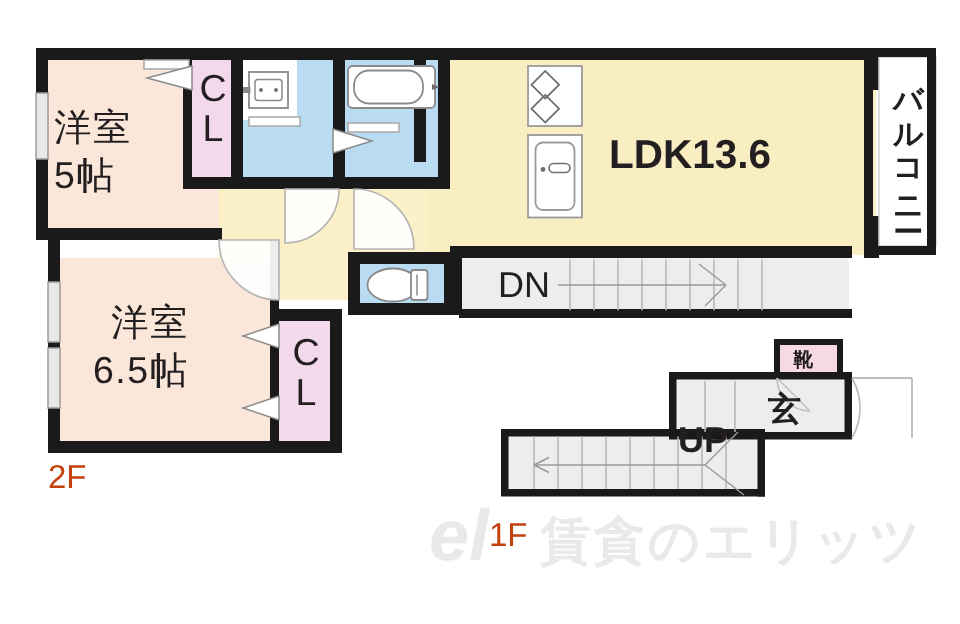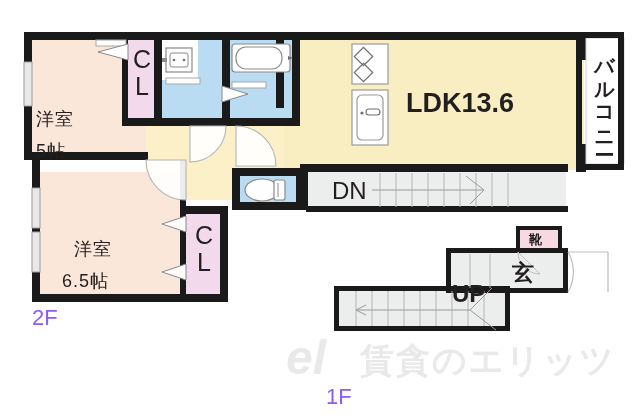--- a/index.html
+++ b/index.html
@@ -3,26 +3,26 @@
 <meta charset="utf-8">
 <title>Floor Plan</title>
 <style>
   html,body{margin:0;padding:0;background:#ffffff;}
   body{
     width:640px;height:416px;position:relative;overflow:hidden;
     font-family:"Liberation Sans","DejaVu Sans",sans-serif;
   }
   #plan{position:absolute;left:0;top:0;width:640px;height:416px;}
   .lbl{position:absolute;white-space:nowrap;color:#231f20;}
-  .lbl-room{font-size:18px;font-weight:500;letter-spacing:1px;margin-top:39px;}
+  .lbl-room{font-size:25px;font-weight:500;letter-spacing:1px;}
   .lbl-ldk{font-size:27px;font-weight:700;letter-spacing:0px;}
   .lbl-cl{font-size:25px;font-weight:500;line-height:27px;text-align:center;}
   .lbl-dn{font-size:24px;font-weight:400;}
   .lbl-up{font-size:24px;font-weight:600;}
-  .lbl-floor{font-size:22px;font-weight:500;color:#8b5cf6;}
+  .lbl-floor{font-size:22px;font-weight:500;color:#c2410c;}
   .lbl-genkan{font-size:22px;font-weight:600;}
   .lbl-kutsu{font-size:13px;font-weight:600;}
   .lbl-balcony{font-size:20px;font-weight:600;letter-spacing:2px;
     writing-mode:vertical-rl;text-orientation:upright;}
   .wm{position:absolute;color:#e9e9e9;font-weight:700;}
 </style>
 </head>
 <body>
 
 <svg id="plan" viewBox="0 0 640 416">
@@ -247,13 +247,13 @@
 
 <div class="lbl lbl-balcony" style="left:592px;top:44px;">バルコニー</div>
 
 <div class="lbl lbl-dn" style="left:332px;top:177px;">DN</div>
 <div class="lbl lbl-up" style="left:452px;top:280px;">UP</div>
 
 <div class="lbl lbl-genkan" style="left:512px;top:258px;">玄</div>
 <div class="lbl lbl-kutsu" style="left:529px;top:231px;">靴</div>
 
 <div class="lbl lbl-floor" style="left:32px;top:305px;">2F</div>
-<div class="lbl lbl-floor" style="left:326px;top:344px;margin-top:40px;">1F</div>
+<div class="lbl lbl-floor" style="left:326px;top:344px;">1F</div>
 
 </body></html>

